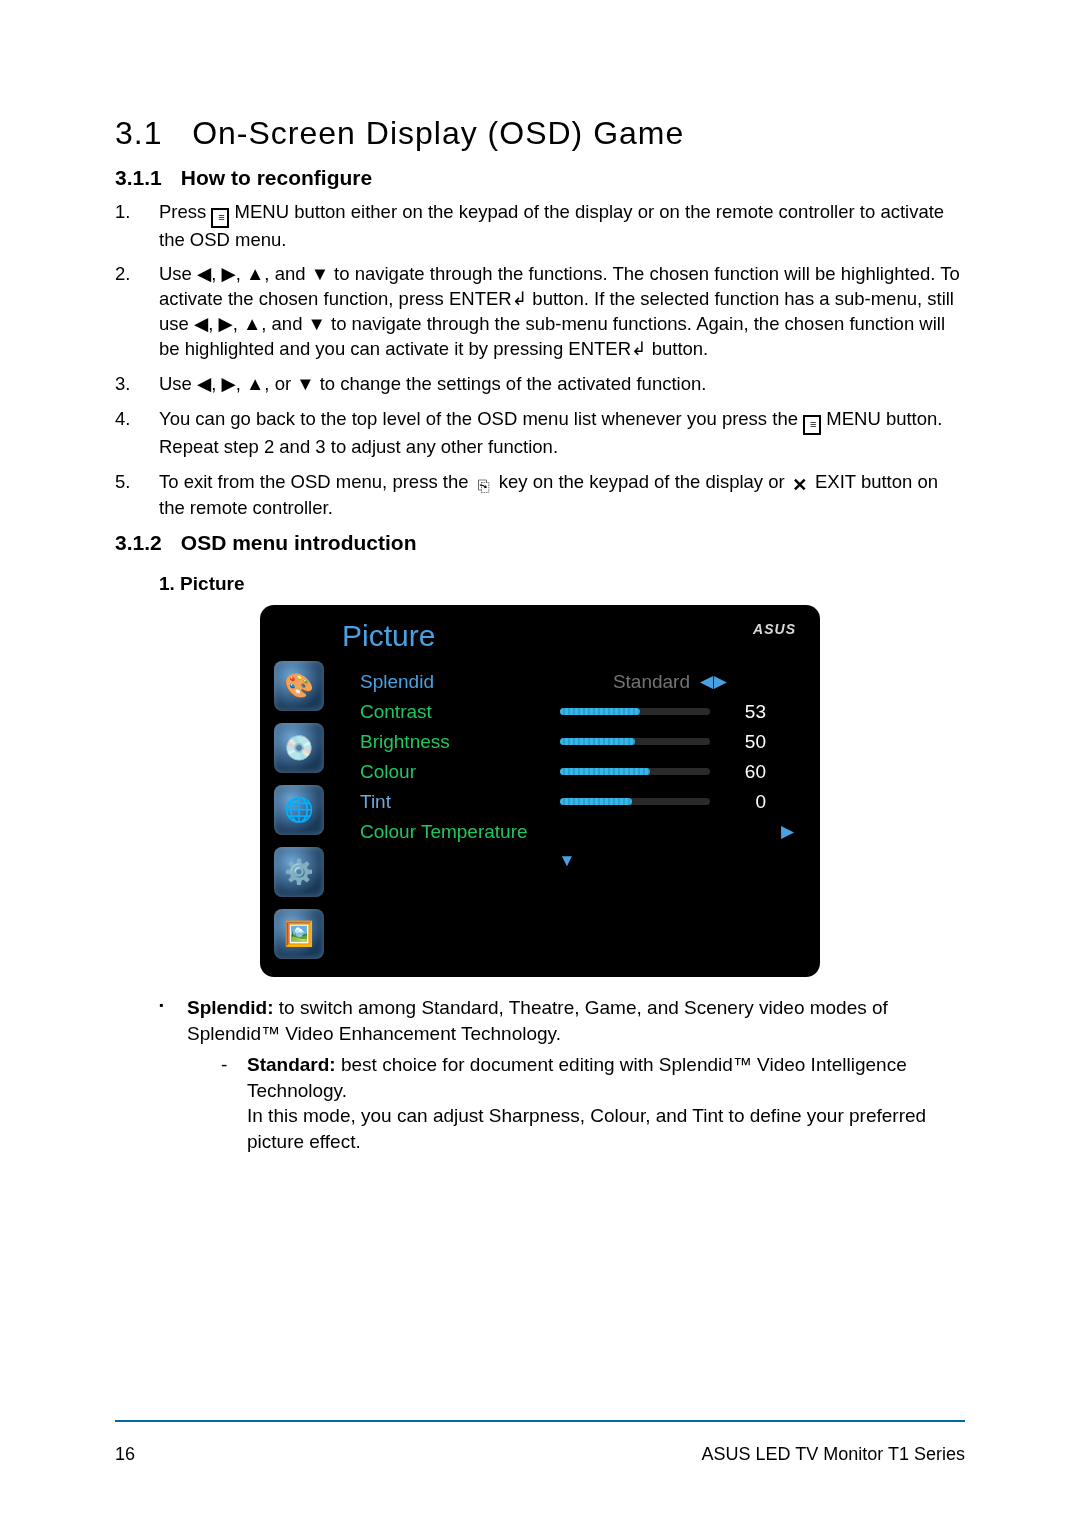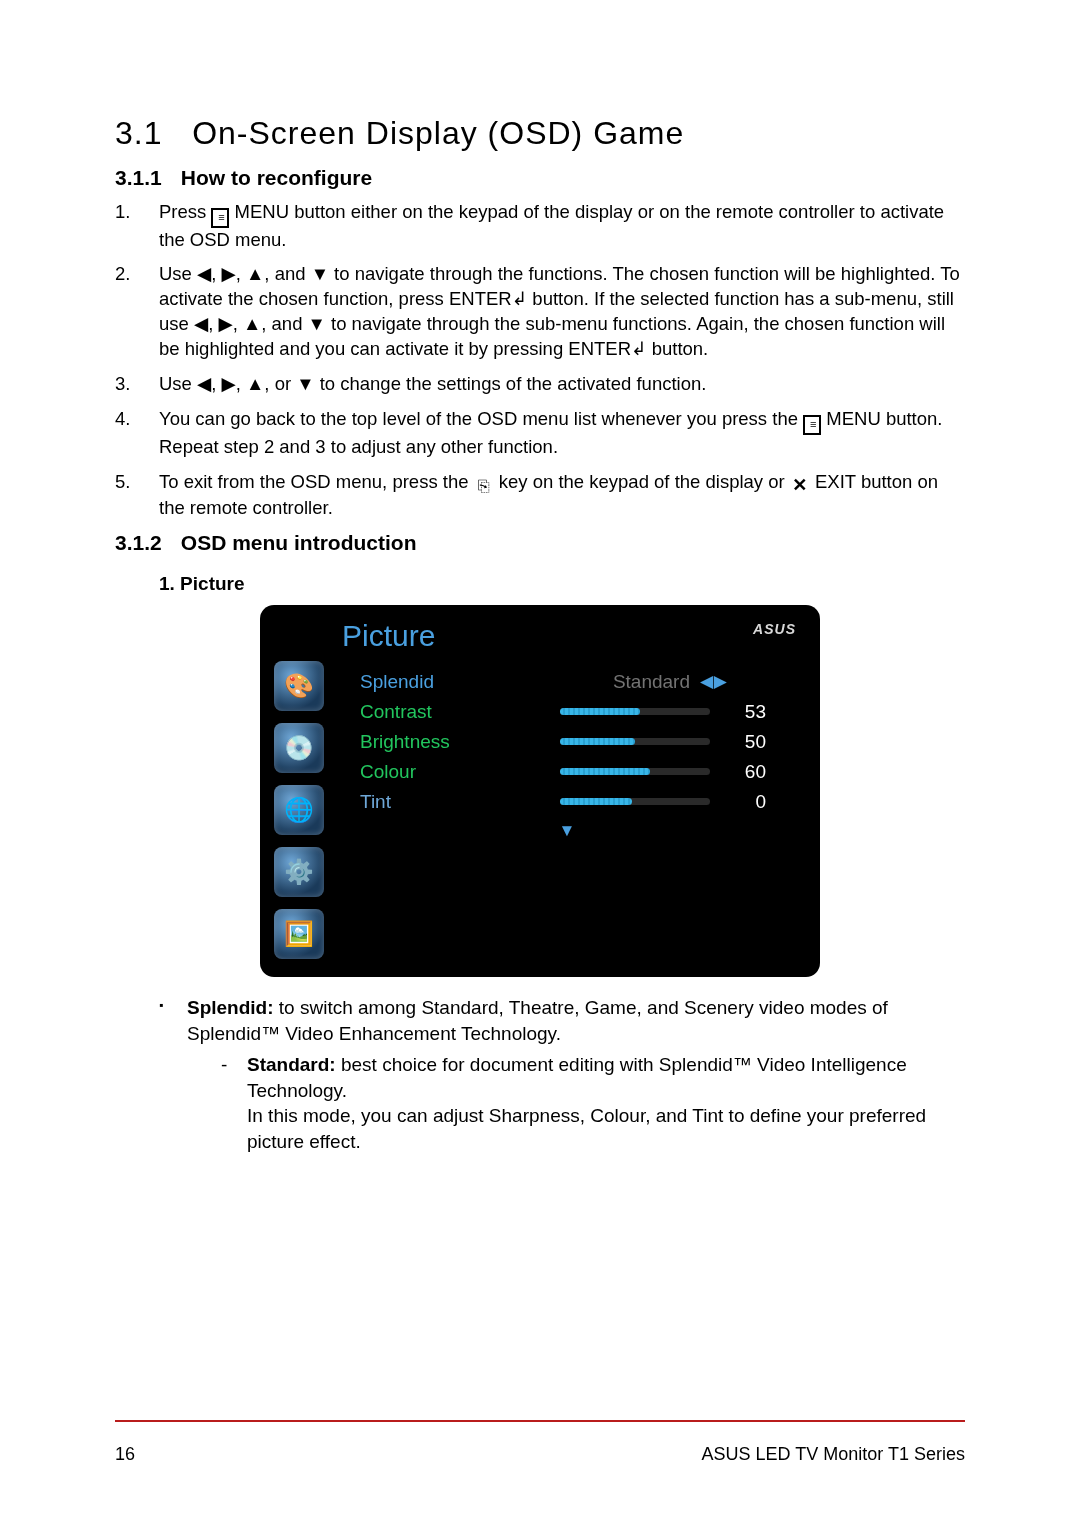--- a/index.html
+++ b/index.html
@@ -165,21 +165,21 @@
     line-height: 1;
     font-weight: bold;
     padding-left: 1px;
     letter-spacing: -1px;
   }
   .inline-icon.exit-x { font-weight: bold; font-size: 18px; }
   .footer {
     position: absolute;
     left: 115px; right: 115px;
     bottom: 62px;
-    border-top: 2px solid #b91c1c;
+    border-top: 2px solid #0369a1;
     padding-top: 22px;
     display: flex;
     justify-content: space-between;
     font-size: 18px;
   }
   .smallcaps { font-variant: normal; }
   b { font-weight: bold; }
 </style>
 </head>
 <body>
@@ -270,20 +270,24 @@
 
 
         <div class="osd-row dim">
           <span class="label">Tint</span>
           <span class="slider">
               <span class="fill" style="width:48%"></span>
             </span>
           <span class="num">0</span>
         </div>
 
+        <div class="osd-row">
+          <span class="label" style="width:auto">Colour Temperature</span>
+          <span class="arrow-right">▶</span>
+        </div>
 
         <div class="osd-down">▼</div>
       </div>
     </div>
   </div>
 
   <ul class="bullets">
     <li>
       <b>Splendid:</b><span> to switch among Standard, Theatre, Game, and Scenery video modes of Splendid™ Video Enhancement Technology.</span>
       <ul class="dashes">

